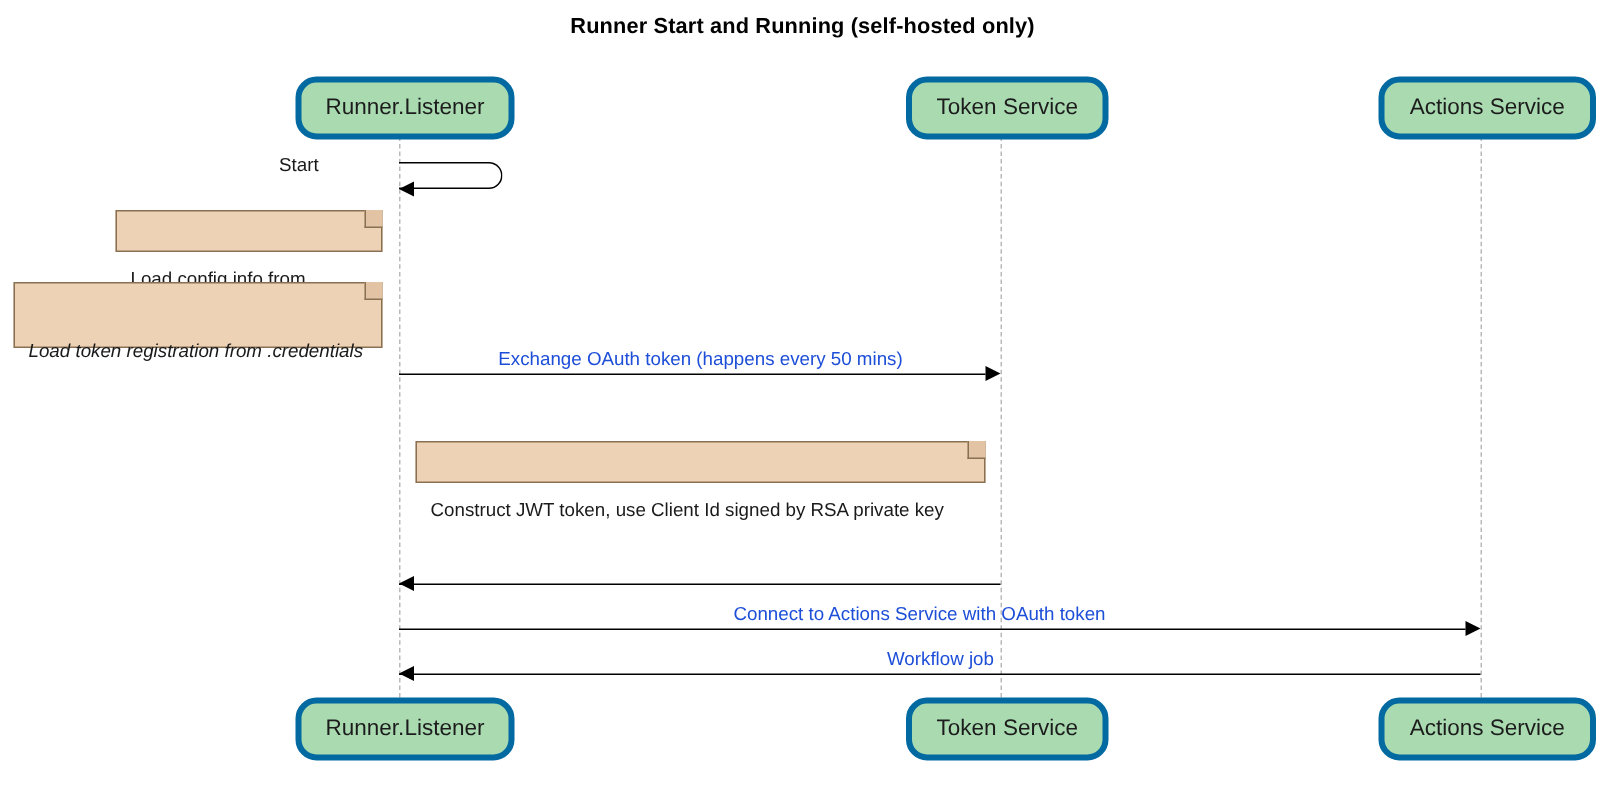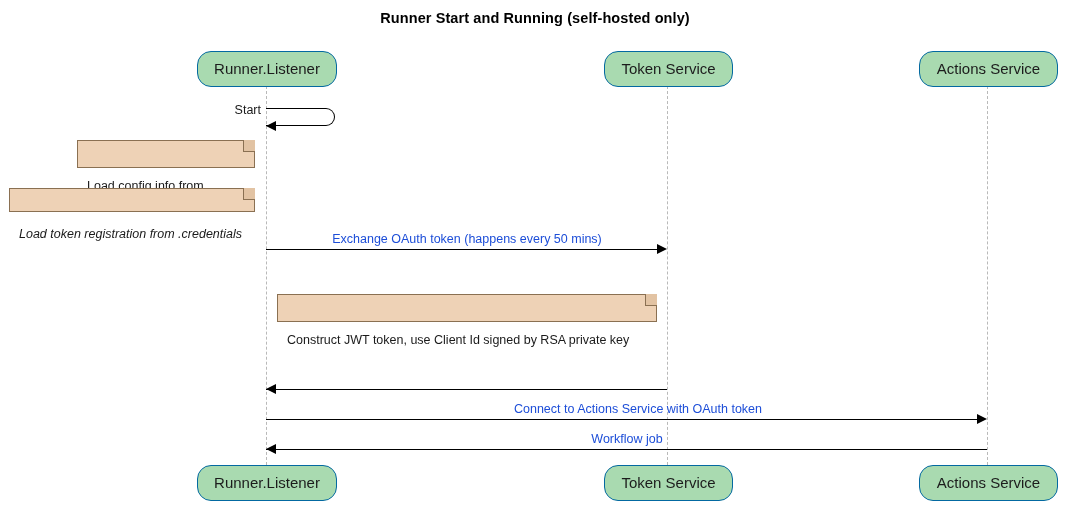--- a/index.html
+++ b/index.html
@@ -32,21 +32,21 @@
   
   .lifeline {
     position: absolute;
     width: 0;
     border-left: 1px dashed #b9b9b9;
   }
   
   .participant {
     position: absolute;
     background: #a9dab0;
-    border: 1px solid #0369a1;
+    border: 4px solid #0369a1;
     border-radius: 14px;
     height: 34px;
     line-height: 34px;
     text-align: center;
     font-size: 15px;
     color: #1c1c1c;
     white-space: nowrap;
   }
   
   .note {
@@ -106,21 +106,20 @@
     border: 1.4px solid #000000;
     border-left: none;
     border-top-right-radius: 10px;
     border-bottom-right-radius: 10px;
   }
   .self-label {
     position: absolute;
     font-size: 12.5px;
     color: #1a1a1a;
     white-space: nowrap;
-    text-align: right;
   }
 </style>
 </head>
 <body>
 
 <div id="canvas">
 
   <div class="diagram-title">Runner Start and Running (self-hosted only)</div>
 
   <div class="lifeline" style="left:266px; top:86px; height:379px;"></div>
@@ -139,39 +138,39 @@
 
   <div class="self-label" style="left:186px; top:103px; width:75px;">Start</div>
   <div class="self-loop" style="left:266px; top:108px; width:69px; height:18px;"></div>
   <div class="arrow-head left" style="left:266px; top:121px;"></div>
 
   <div class="note" style="left:77px; top:140px; width:178px; height:28px;">
     <span class="fold"></span>
     <span>Load config info from .runner</span>
   </div>
 
-  <div class="note" style="left:9px; top:188px; width:246px; height:24px;font-style:italic;">
+  <div class="note" style="left:9px; top:188px; width:246px; height:44px;font-style:italic;">
     <span class="fold"></span>
     <span>Load token registration from .credentials</span>
   </div>
 
   <div class="msg-label center" style="left:267px; top:232px; width:400px;">Exchange OAuth token (happens every 50 mins)</div>
   <div class="msg-line" style="left:266px; top:249px; width:391px;"></div>
   <div class="arrow-head right" style="left:657px; top:244px;"></div>
 
   <div class="note" style="left:277px; top:263px; width:380px; height:28px;margin-top:31px;">
     <span class="fold"></span>
     <span>Construct JWT token, use Client Id signed by RSA private key</span>
   </div>
 
 
   <div class="msg-line" style="left:266px; top:389px; width:401px;"></div>
   <div class="arrow-head left" style="left:266px; top:384px;"></div>
 
-  <div class="msg-label center" style="left:278px; top:402px; width:720px;">Connect to Actions Service with OAuth token</div>
+  <div class="msg-label center" style="left:253px; top:402px; width:720px;">Connect to Actions Service with OAuth token</div>
   <div class="msg-line" style="left:266px; top:419px; width:711px;"></div>
   <div class="arrow-head right" style="left:977px; top:414px;"></div>
 
   <div class="msg-label center" style="left:267px; top:432px; width:720px;">Workflow job</div>
   <div class="msg-line" style="left:266px; top:449px; width:721px;"></div>
   <div class="arrow-head left" style="left:266px; top:444px;"></div>
 
   <div class="participant" style="left:197px; top:465px; width:138px;">
     <span>Runner.Listener</span>
   </div>

